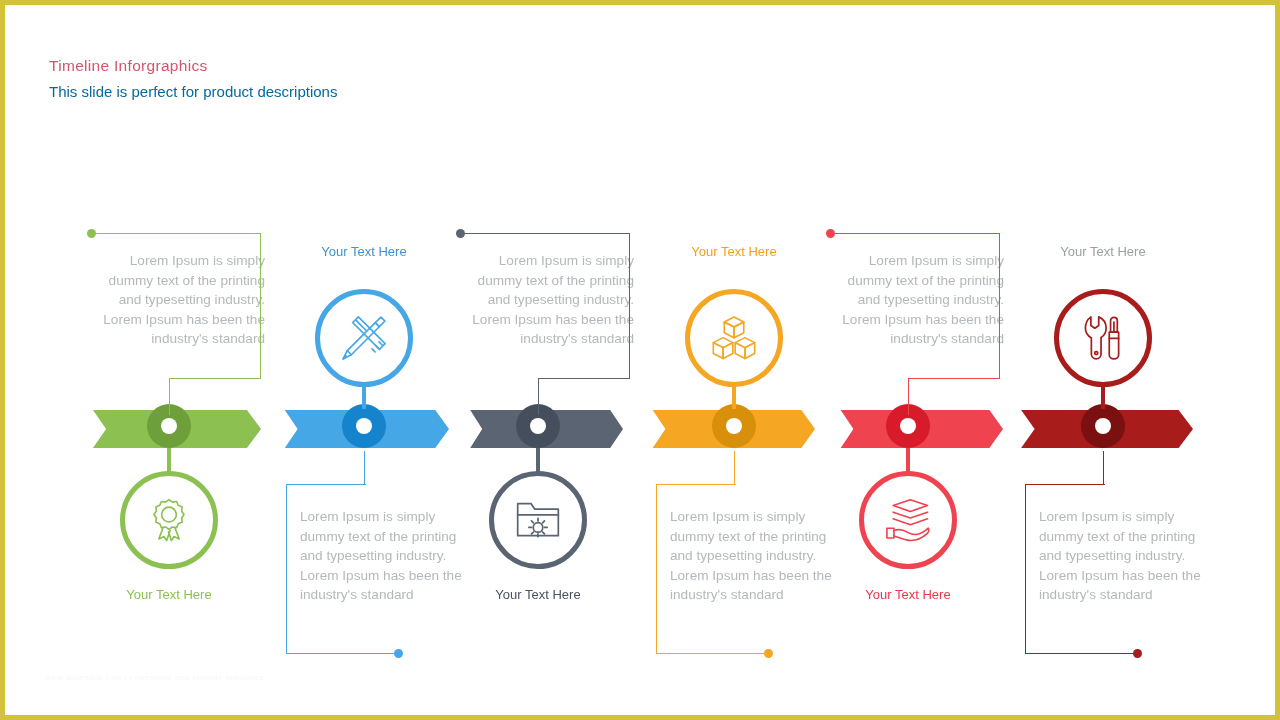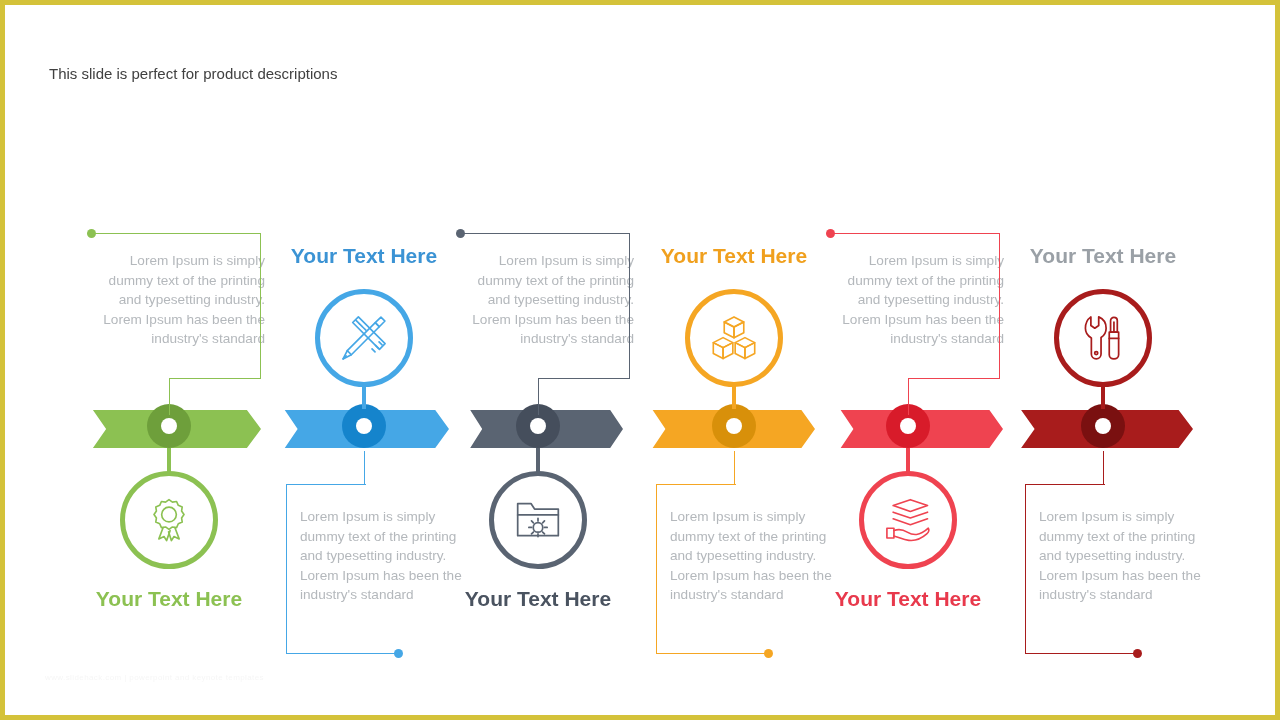--- a/index.html
+++ b/index.html
@@ -44,21 +44,21 @@
     font-size: 40px;
     font-weight: bold;
     color: #141414;
     letter-spacing: -0.6px;
     white-space: nowrap;
   }
 
   #subtitle {
     margin-top: 8px;
     font-size: 15px;
-    color: #404040;
+    color: #0369a1;
     white-space: nowrap;
   }
 
   
   #timeline-band {
     position: absolute;
     left: 0;
     top: 402px;
     width: 1270px;
     height: 44px;
@@ -108,22 +108,22 @@
     background: #ffffff;
     display: flex;
     align-items: center;
     justify-content: center;
   }
   .icon-circle svg { width: 50px; height: 50px; display: block; }
 
   
   .seg-heading {
     position: absolute;
-    font-size: 21px;
-    font-weight: bold;
+    font-size: 13px;
+    font-weight: normal;
     text-align: center;
     white-space: nowrap;
   }
 
   
   .text-block {
     position: absolute;
     width: 172px;
     font-size: 13.6px;
     line-height: 19.5px;
@@ -154,20 +154,21 @@
     white-space: nowrap;
   }
 </style>
 </head>
 <body>
 
 <div id="slide-frame">
   <div id="slide-canvas">
 
     <div id="header">
+      <div id="eyebrow">Timeline  Inforgraphics</div>
       <div id="subtitle">This slide is perfect for product descriptions</div>
     </div>
 
     <div id="timeline-band">
         <div class="segment" style="left: 80px; width: 176px;">
           <div class="chevron" style="background: rgb(140, 193, 82);"></div>
         </div>
         <div class="node-outer" style="left: 142px; background: rgb(110, 159, 59); color: rgb(110, 159, 59);">
           <div class="node-inner"></div>
         </div>

